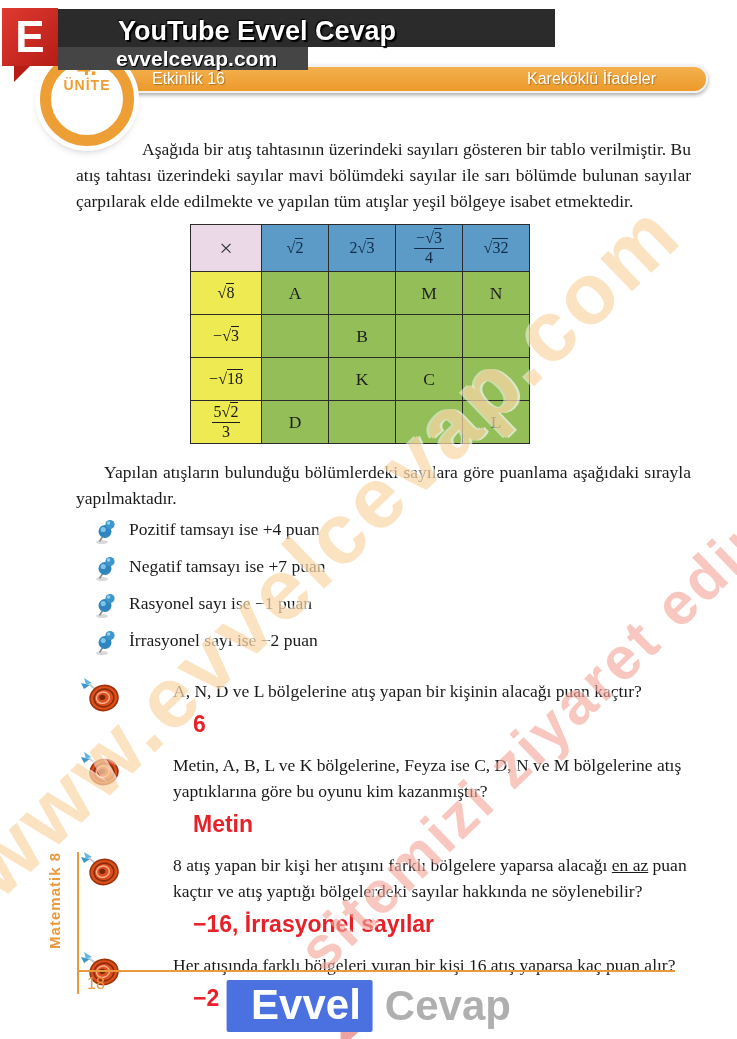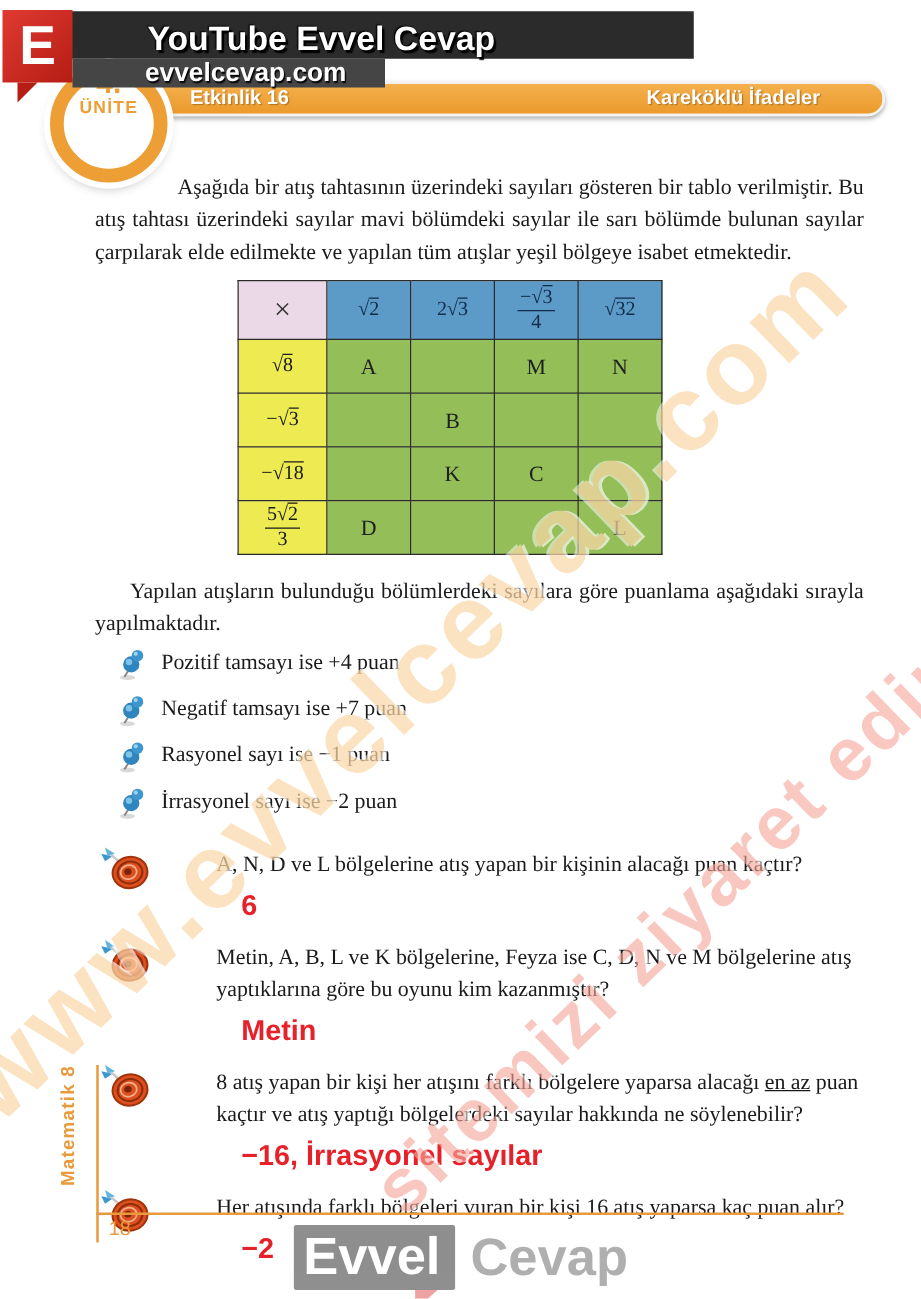--- a/index.html
+++ b/index.html
@@ -19,21 +19,21 @@
      background:linear-gradient(135deg,#e03a31,#b51d15);display:flex;align-items:center;justify-content:center;}
   .elogo span{font-family:"Liberation Sans",sans-serif;font-weight:bold;font-size:44px;color:#fff;}
   .elogo::after{content:"";position:absolute;left:12px;top:100%;width:0;height:0;
      border-left:16px solid #b51d15;border-bottom:16px solid transparent;}
 
   
   .section-bar{position:absolute;left:112px;top:65px;width:596px;height:28px;z-index:2;
      background:linear-gradient(#f4b04e,#ec9a2b);border:2px solid #f2f2f2;border-radius:15px;
      box-shadow:0 2px 4px rgba(0,0,0,.35);display:flex;align-items:center;justify-content:space-between;
      padding:0 50px 0 38px;box-sizing:border-box;}
-  .section-bar span{font-family:"Liberation Sans",sans-serif;font-weight:bold;font-size:16px;color:#fff;
+  .section-bar span{font-family:"Liberation Sans",sans-serif;font-weight:normal;font-size:16px;color:#fff;
      text-shadow:1px 1px 1px rgba(120,70,0,.5);}
 
   
   .unite-badge{position:absolute;left:40px;top:52px;width:72px;height:72px;z-index:3;background:#fff;
      border:11px solid #ED9F35;border-radius:50%;box-shadow:0 0 0 5px #fff,0 4px 9px rgba(0,0,0,.3);
      display:flex;flex-direction:column;align-items:center;justify-content:flex-start;}
   .unite-num{font-family:"Liberation Sans",sans-serif;font-weight:bold;font-size:24px;color:#ED9F35;line-height:20px;margin-top:-6px;}
   .unite-label{font-family:"Liberation Sans",sans-serif;font-weight:bold;font-size:14px;color:#ED9F35;letter-spacing:1px;}
 
   
@@ -70,22 +70,22 @@
   .side-label{position:absolute;left:46px;top:852px;writing-mode:vertical-rl;transform:rotate(180deg);
      font-family:"Liberation Sans",sans-serif;font-weight:bold;font-size:15px;color:#E89A3C;letter-spacing:1px;z-index:2;}
   .vline{position:absolute;left:77px;top:852px;width:2px;height:142px;background:#E89A3C;z-index:2;}
   .hline{position:absolute;left:77px;top:970px;width:598px;height:2px;background:#E89A3C;z-index:2;}
   .pagenum{position:absolute;left:87px;top:975px;font-family:"Liberation Sans",sans-serif;
      font-size:16px;color:#E89A3C;z-index:2;}
 
   
   .footer-logo{position:absolute;left:50%;transform:translateX(-50%);top:980px;display:flex;
      align-items:center;gap:12px;opacity:.8;z-index:2;}
-  .fl-box{position:relative;background:#737373;color:#fff;font-family:"Liberation Sans",sans-serif;
-     font-weight:bold;font-size:42px;padding:1px 12px 3px 8px;border-radius:2px;}
+  .fl-box{position:relative;background:#1d4ed8;color:#fff;font-family:"Liberation Sans",sans-serif;
+     font-weight:bold;font-size:42px;padding:1px 12px 3px 25px;border-radius:2px;}
   .fl-box::after{content:"";position:absolute;right:14px;top:100%;width:0;height:0;
      border-left:18px solid #EA8D8D;border-bottom:16px solid transparent;}
   .fl-cevap{color:#9C9C9C;font-family:"Liberation Sans",sans-serif;font-weight:bold;font-size:42px;}
 
   
   .wm{position:absolute;pointer-events:none;white-space:nowrap;font-family:"Liberation Sans",sans-serif;
      font-weight:bold;z-index:6;transform-origin:0 0;}
   .wm1{left:-55px;top:845px;transform:rotate(-44deg);font-size:86px;letter-spacing:4px;color:#FAD7A8;
      opacity:.72;text-shadow:2px 2px 0 rgba(255,255,255,.9),-2px -2px 0 rgba(255,255,255,.7);}
   .wm2{left:285px;top:935px;transform:rotate(-44deg);font-size:60px;letter-spacing:3px;color:#F5A79B;

